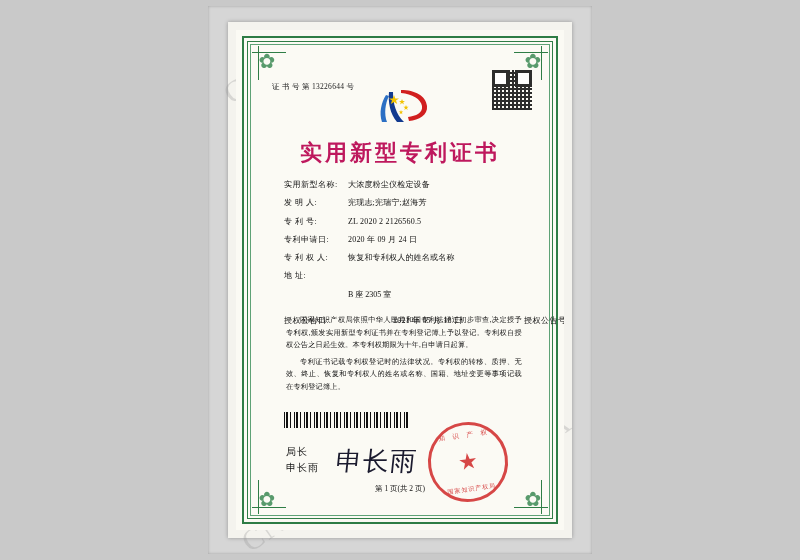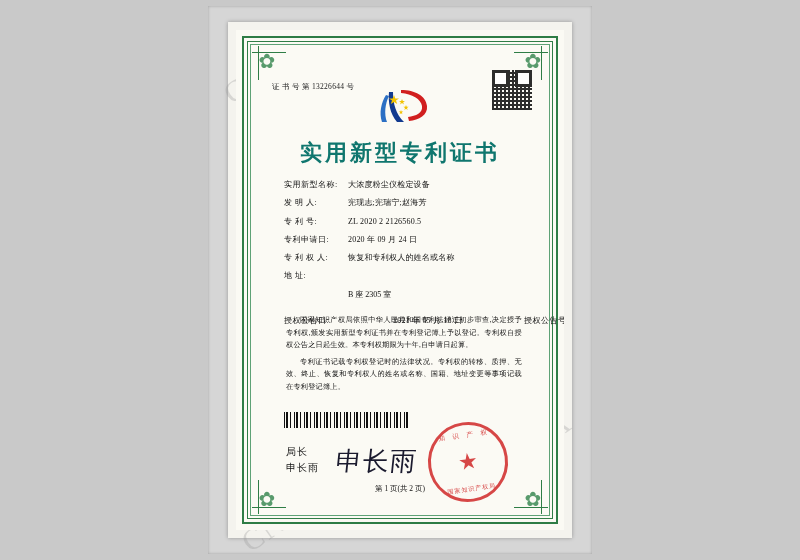--- a/index.html
+++ b/index.html
@@ -172,21 +172,21 @@
 
   .title {
     position: absolute;
     left: 0;
     right: 0;
     top: 86px;
     text-align: center;
     font-size: 22px;
     font-weight: bold;
     letter-spacing: 3px;
-    color: #0f766e;
+    color: #be185d;
     font-family: "Liberation Serif", serif;
   }
 
   .fields {
     position: absolute;
     left: 26px;
     right: 20px;
     top: 128px;
     font-size: 8px;
     color: #111;

